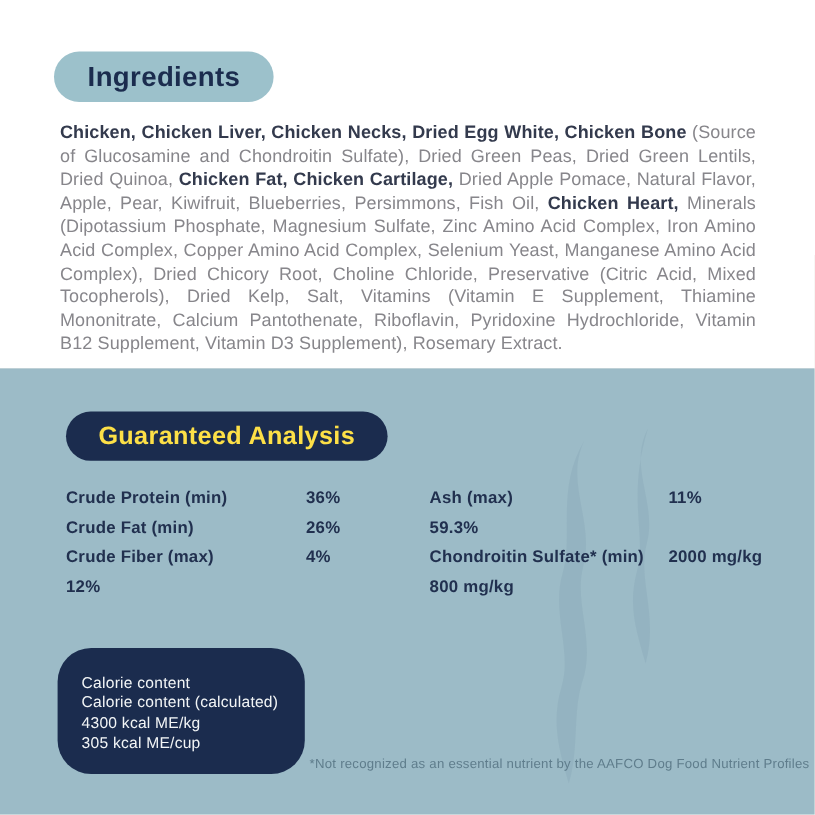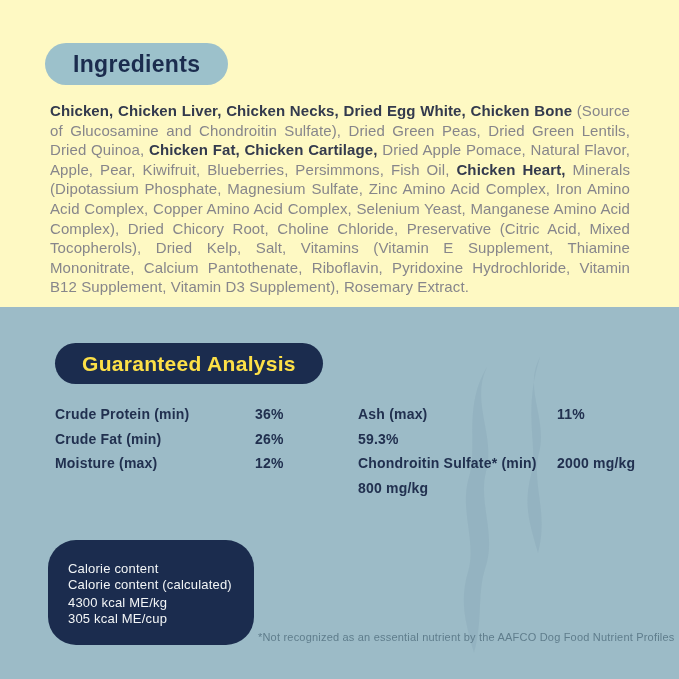--- a/index.html
+++ b/index.html
@@ -12,21 +12,21 @@
     height: 679px;
     overflow: hidden;
     background: #e9e5df;
   }
 
   
   .top-section {
     position: absolute;
     left: 0; top: 0;
     width: 679px; height: 307px;
-    background: #fef9c3;
+    background: #ffffff;
   }
   .pill-light {
     position: absolute;
     left: 45px; top: 43px;
     height: 42px;
     display: inline-flex;
     align-items: center;
     padding: 0 28px;
     border-radius: 22px;
     background: #9cc1cb;
@@ -162,21 +162,24 @@
     <div class="ga-col left">
         <div class="ga-row">
           <span class="ga-label">Crude Protein (min)</span>
           <span class="ga-value">36%</span>
         </div>
         <div class="ga-row">
           <span class="ga-label">Crude Fat (min)</span>
           <span class="ga-value">26%</span>
         </div>
         <div class="ga-row">
-          <span class="ga-label">Moisture (max)</span>
+          <span class="ga-label">Crude Fiber (max)</span>
+          <span class="ga-value">4%</span>
+        </div>
+        <div class="ga-row">
           <span class="ga-value">12%</span>
         </div>
       </div>
 
     <div class="ga-col right">
         <div class="ga-row">
           <span class="ga-label">Ash (max)</span>
           <span class="ga-value">11%</span>
         </div>
         <div class="ga-row">

